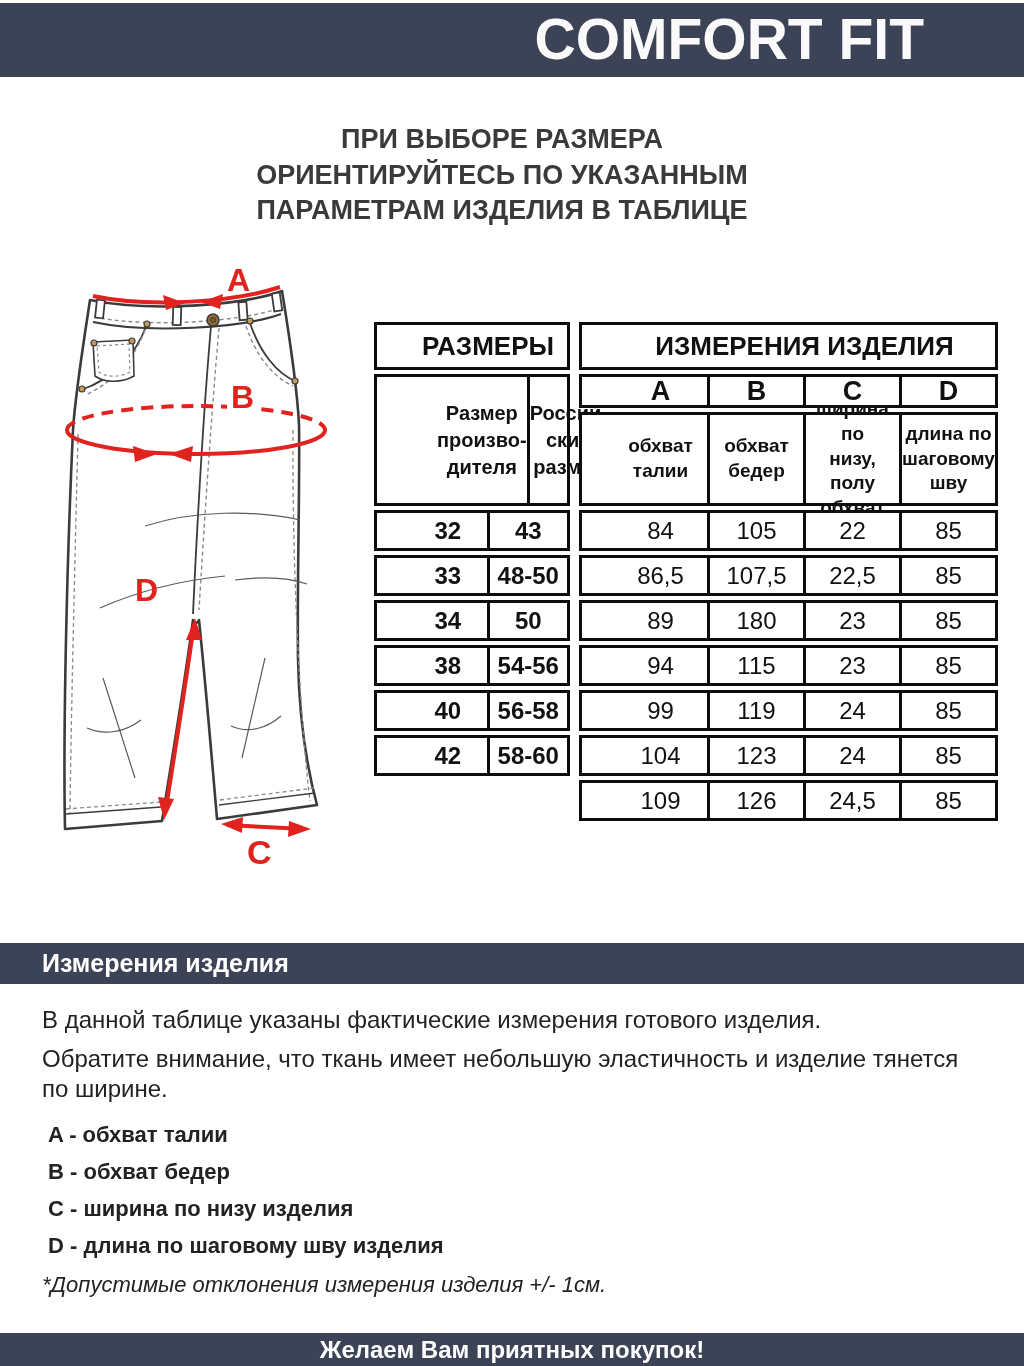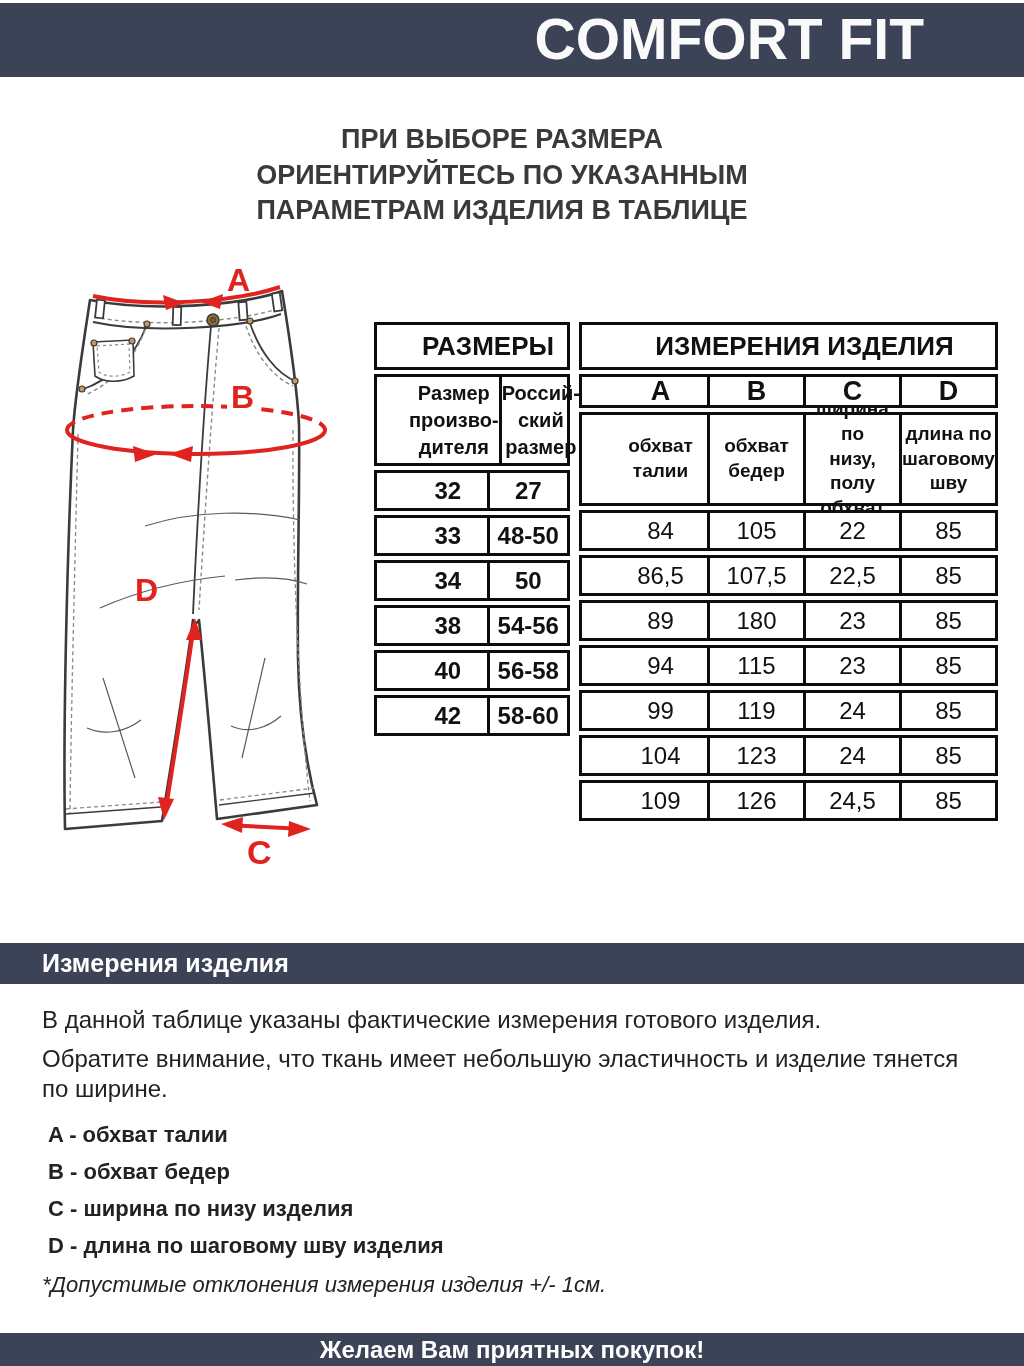--- a/index.html
+++ b/index.html
@@ -21,21 +21,21 @@
   
   .tables { position:absolute; left:374px; top:322px; display:flex; gap:9px; align-items:flex-start; }
   .tbl { display:flex; flex-direction:column; }
   .tbl-left  { width:196px; }
   .tbl-right { width:419px; }
   .trow { display:flex; border:3px solid #0d0d0d; margin-bottom:4px; background:#fff; }
   .tcell { flex:1; display:flex; align-items:center; justify-content:center; text-align:center;
            border-left:3px solid #0d0d0d; white-space:pre-line; color:#111; }
   .tcell:first-child { border-left:none;margin-left:32px; }
   .h-head    { height:48px; }
-  .h-tallhead{ height:92px; }
+  .h-tallhead{ height:132px;padding-left:28px; }
   .h-letters { height:34px; }
   .h-desc    { height:94px; }
   .h-data    { height:41px; }
   .t-title  { font-size:26px; font-weight:bold; }
   .t-colhead{ font-size:20px; font-weight:bold; line-height:1.35; }
   .t-letter { font-size:27px; font-weight:bold; }
   .t-meas   { font-size:19px; font-weight:bold; line-height:1.3; }
   .t-bold   { font-size:24px; font-weight:bold; }
   .t-val    { font-size:24px; }
 
@@ -180,21 +180,21 @@
       <div class="trow h-tallhead">
         <div class="tcell t-colhead">Размер
 произво-
 дителя</div>
         <div class="tcell t-colhead">Россий-
 ский
 размер</div>
       </div>
       <div class="trow h-data">
         <div class="tcell t-bold">32</div>
-        <div class="tcell t-bold">27</div>
+        <div class="tcell t-bold">43</div>
       </div>
       <div class="trow h-data">
         <div class="tcell t-bold">33</div>
         <div class="tcell t-bold">48-50</div>
       </div>
       <div class="trow h-data">
         <div class="tcell t-bold">34</div>
         <div class="tcell t-bold">50</div>
       </div>
       <div class="trow h-data">

